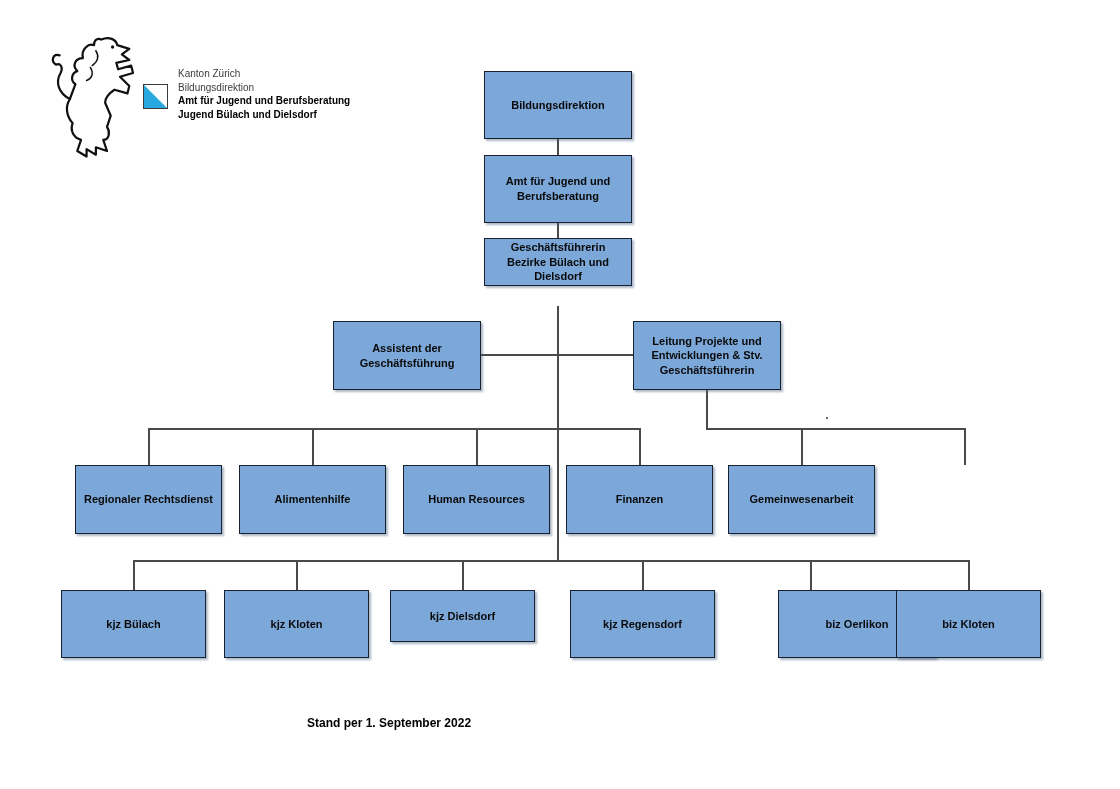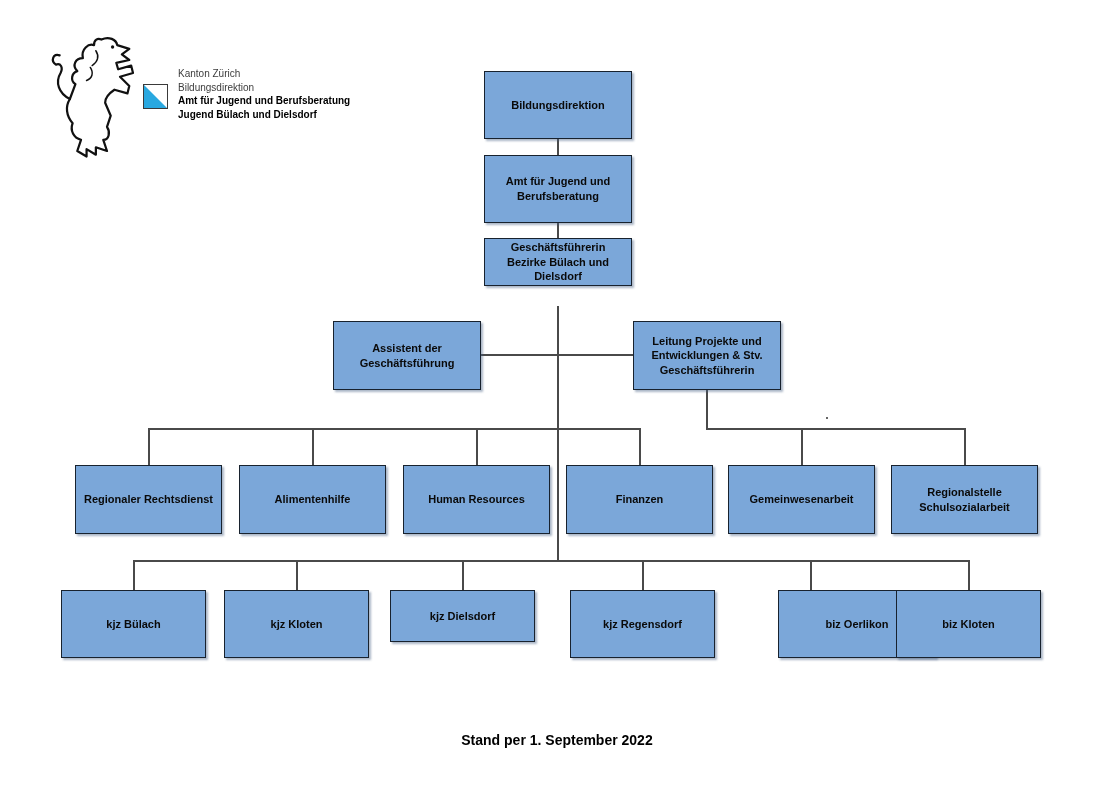--- a/index.html
+++ b/index.html
@@ -21,22 +21,22 @@
   .line.h { height:1.6px; }
   .line.v { width:1.6px; }
   
   .logo-lion { position:absolute; left:46px; top:34px; width:96px; height:130px; z-index:3; }
   .logo-flag { position:absolute; left:143px; top:84px; width:25px; height:25px; z-index:3; }
   .logo-text { position:absolute; left:178px; top:67px; z-index:3; }
   .logo-line { font-size:10px; line-height:13.5px; color:#3d3d3d; white-space:nowrap; }
   .logo-line.bold { font-weight:bold; color:#000000; }
   
   .footer {
-    position:absolute; left:307px; top:732px; width:500px; text-align:center;
-    font-weight:bold; font-size:14px; color:#000000; z-index:3;
+    position:absolute; left:307px; top:716px; width:500px; 
+    font-weight:bold; font-size:12px; color:#000000; z-index:3;
   }
   .stray-dot { position:absolute; left:826px; top:417px; width:2px; height:2px; background:#666; z-index:1; }
 </style>
 </head>
 <body>
 
 <div class="page">
 
   <svg class="logo-lion" viewBox="0 0 100 140" xmlns="http://www.w3.org/2000/svg">
     <g fill="#ffffff" stroke="#111111" stroke-width="2.4" stroke-linejoin="round" stroke-linecap="round">
@@ -94,21 +94,20 @@
   <div class="node" style="left:484px;top:238px;width:148px;height:48px">Geschäftsführerin Bezirke Bülach und Dielsdorf</div>
 
   <div class="node" style="left:333px;top:321px;width:148px;height:69px">Assistent der Geschäftsführung</div>
   <div class="node" style="left:75px;top:465px;width:147px;height:69px">Regionaler Rechtsdienst</div>
 
   <div class="node" style="left:633px;top:321px;width:148px;height:69px">Leitung Projekte und Entwicklungen &amp; Stv. Geschäftsführerin</div>
   <div class="node" style="left:239px;top:465px;width:147px;height:69px">Alimentenhilfe</div>
   <div class="node" style="left:403px;top:465px;width:147px;height:69px">Human Resources</div>
   <div class="node" style="left:566px;top:465px;width:147px;height:69px">Finanzen</div>
   <div class="node" style="left:728px;top:465px;width:147px;height:69px">Gemeinwesenarbeit</div>
-  <div class="node" style="left:891px;top:465px;width:147px;height:69px">Regionalstelle Schulsozialarbeit</div>
 
   <div class="node" style="left:61px;top:590px;width:145px;height:68px">kjz Bülach</div>
   <div class="node" style="left:224px;top:590px;width:145px;height:68px">kjz Kloten</div>
   <div class="node" style="left:390px;top:590px;width:145px;height:52px">kjz Dielsdorf</div>
   <div class="node" style="left:570px;top:590px;width:145px;height:68px">kjz Regensdorf</div>
   <div class="node" style="left:778px;top:590px;width:158px;height:68px">biz Oerlikon</div>
   <div class="node" style="left:896px;top:590px;width:145px;height:68px">biz Kloten</div>
 
   <div class="footer">Stand per 1. September 2022</div>
 

